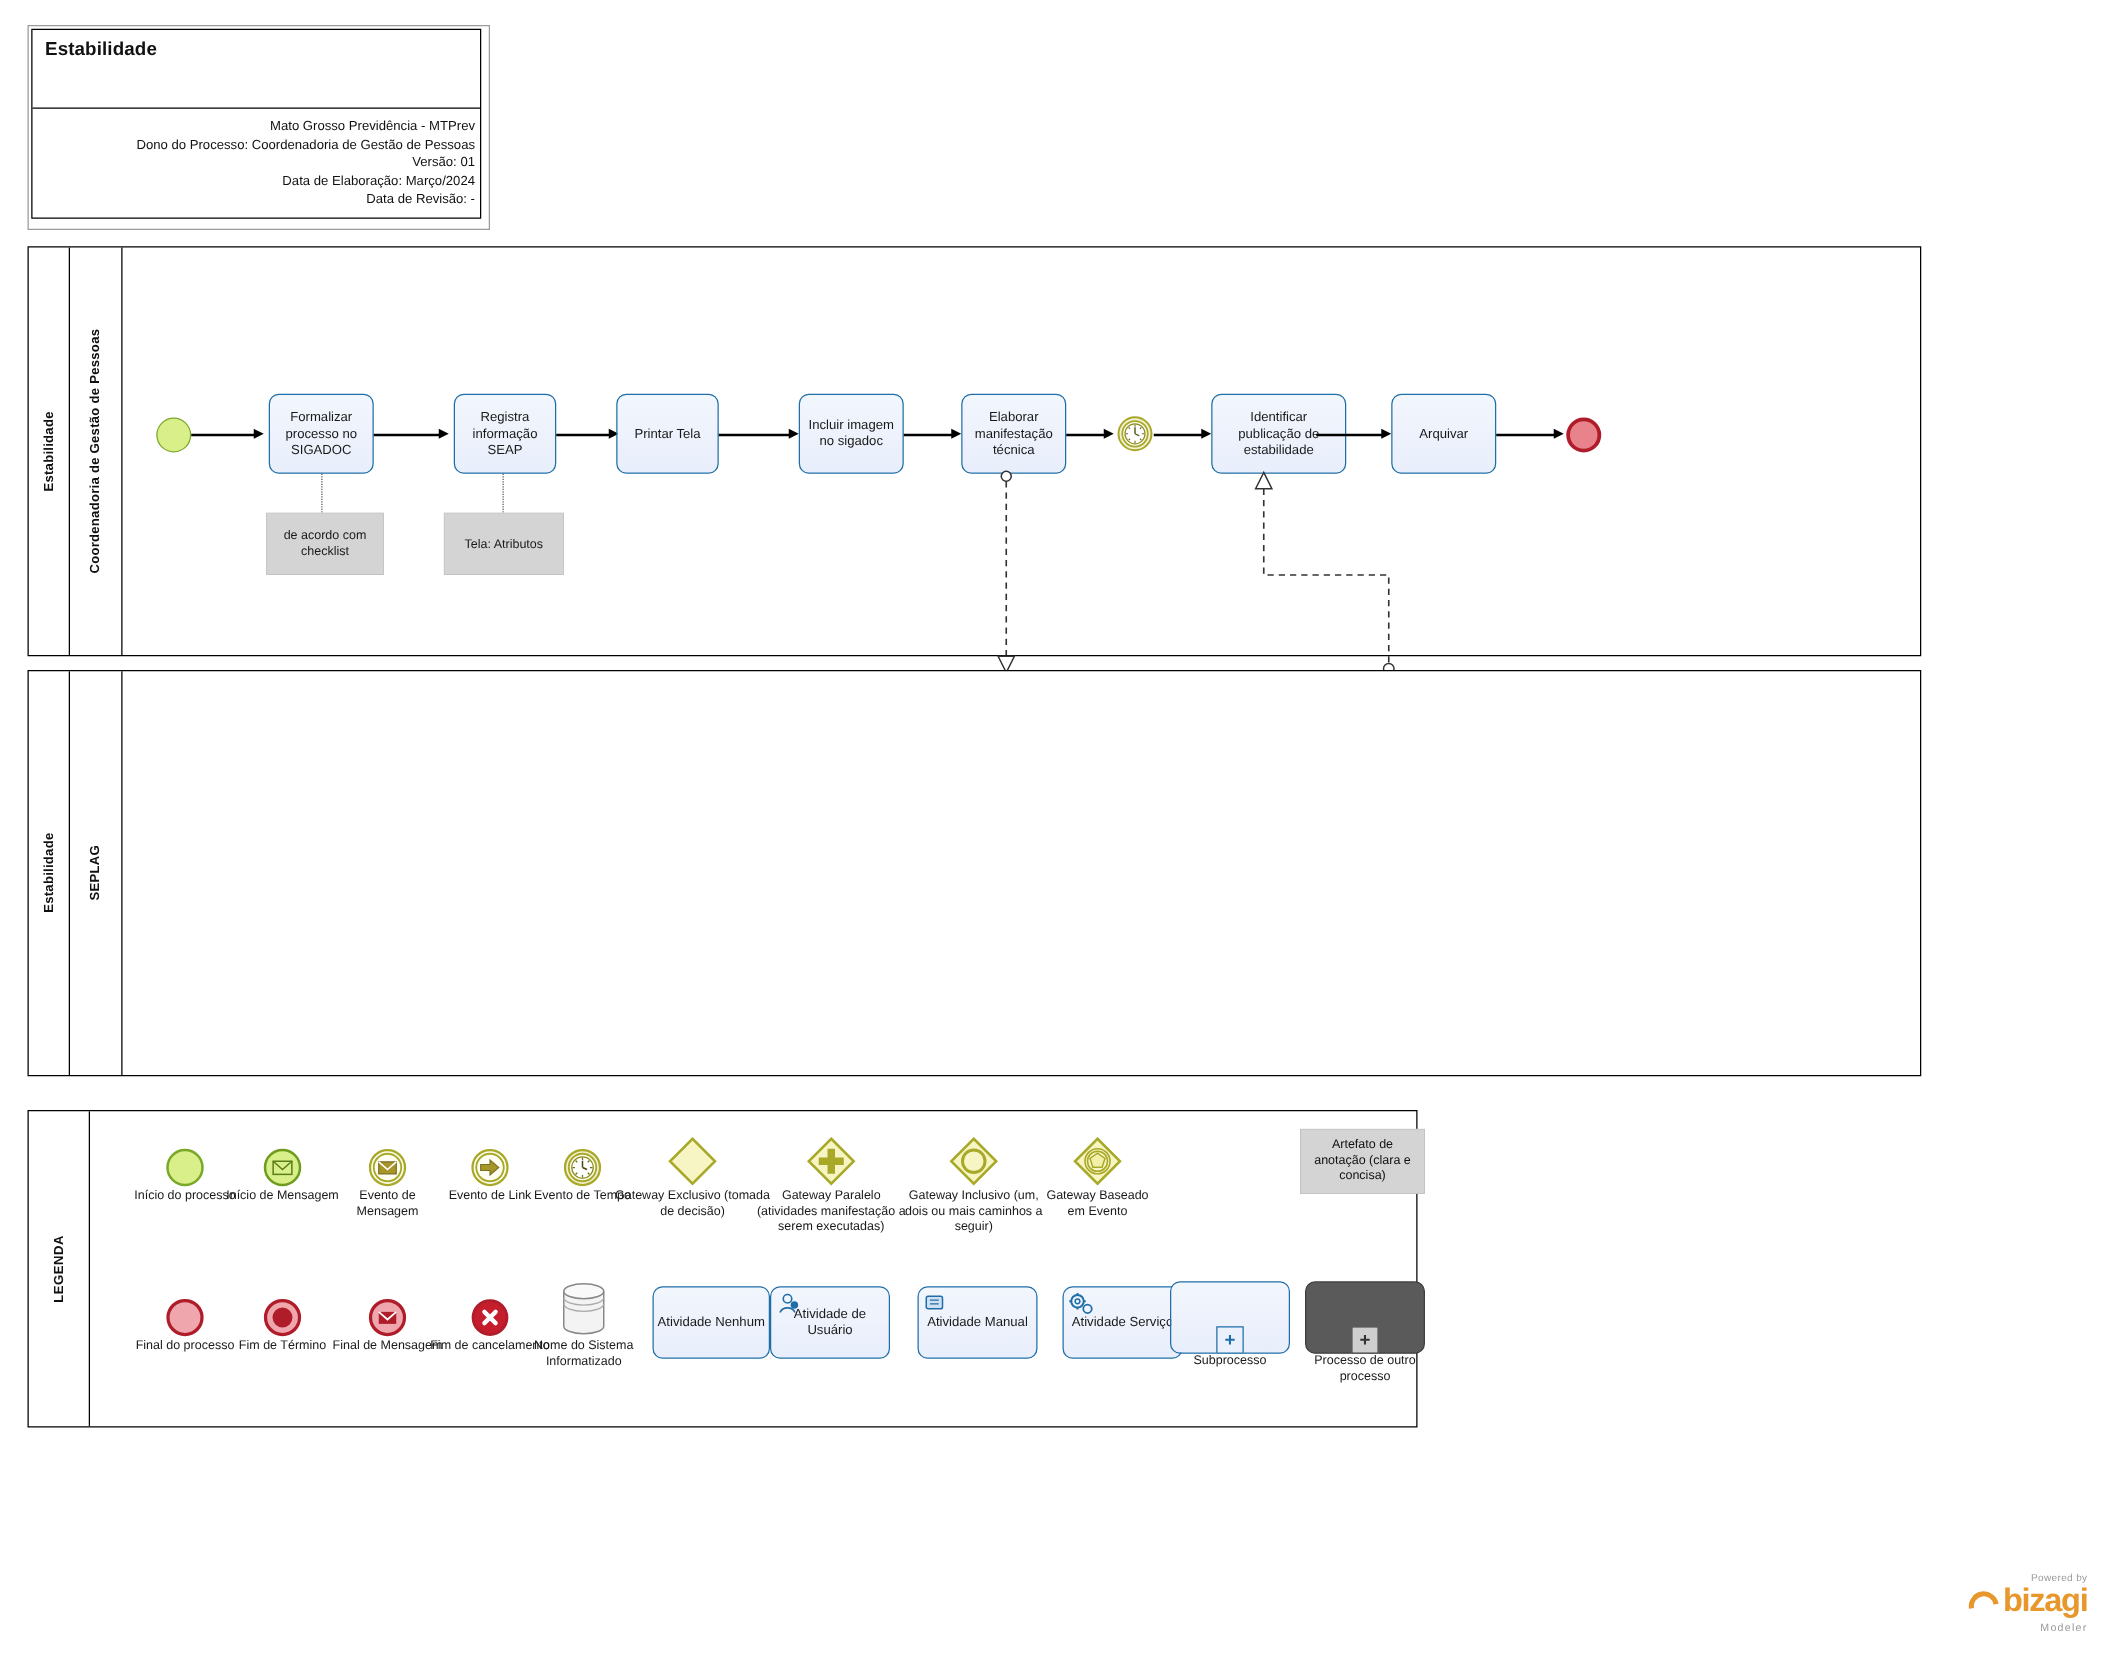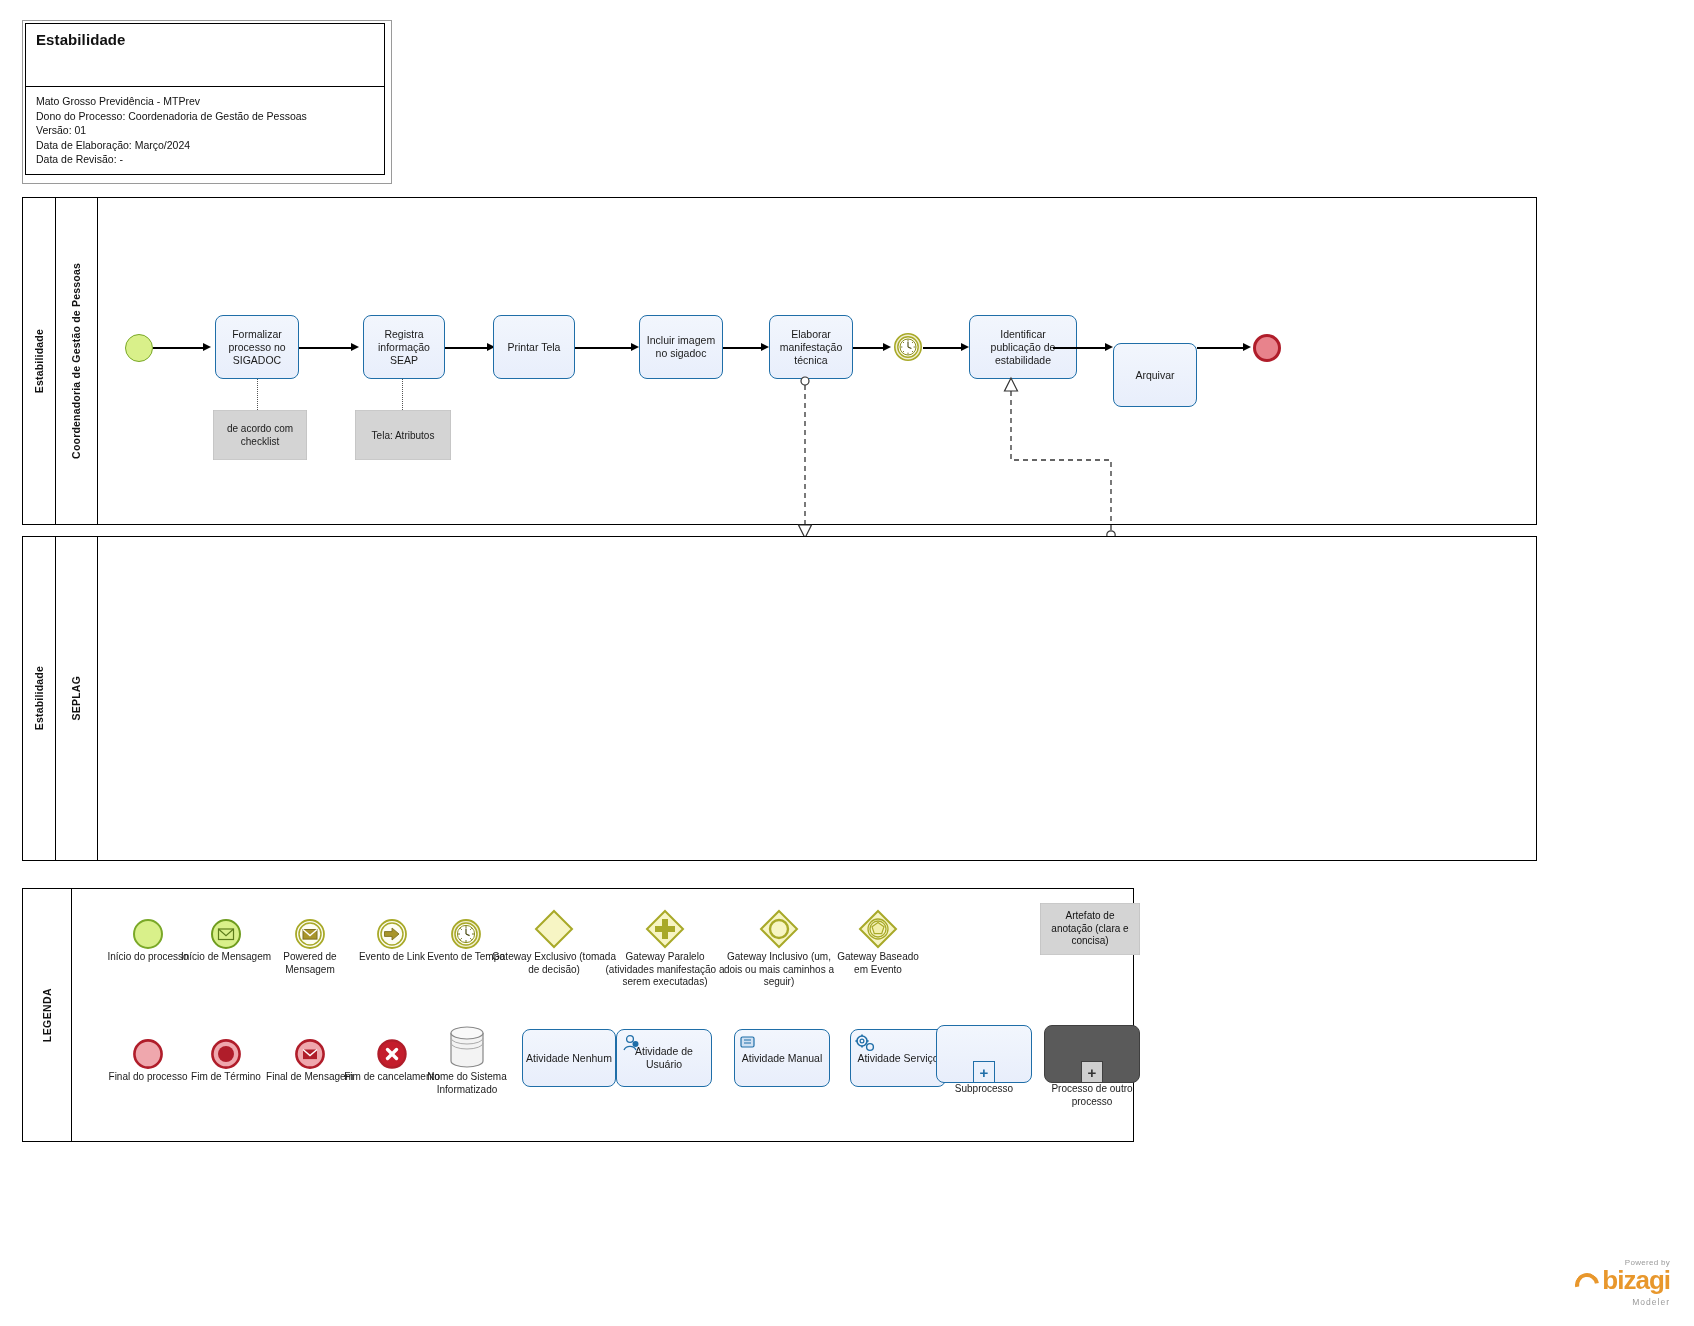--- a/index.html
+++ b/index.html
@@ -9,21 +9,21 @@
     color:#111;
     -webkit-font-smoothing:antialiased;
   }
   .abs{position:absolute;}
 
   
   #header-card{left:22px;top:20px;width:368px;height:162px;border:1px solid #9a9a9a;background:#fff;}
   #header-card .inner{position:absolute;left:2px;top:2px;right:6px;bottom:8px;border:1px solid #000;background:#fff;}
   #header-title-zone{position:absolute;left:0;top:0;right:0;height:62px;border-bottom:1px solid #000;}
   #header-title{position:absolute;left:10px;top:7px;font-size:15px;font-weight:bold;letter-spacing:.1px;}
-  #header-meta{position:absolute;left:10px;top:70px;right:4px;font-size:10.5px;line-height:14.6px;}
+  #header-meta{position:absolute;left:10px;top:70px;right:4px;font-size:10.5px;line-height:14.6px;text-align:right;}
   #header-meta div{white-space:nowrap;}
 
   
   .pool{border:1px solid #000;background:#fff;}
   #pool1{left:22px;top:197px;width:1513px;height:326px;}
   #pool2{left:22px;top:536px;width:1513px;height:323px;}
   .pool-title{position:absolute;left:0;top:0;width:32px;height:100%;border-right:1px solid #000;display:flex;align-items:center;justify-content:center;}
   .pool-title span{writing-mode:vertical-rl;transform:rotate(180deg);font-size:10.5px;font-weight:bold;letter-spacing:.2px;white-space:nowrap;}
   .lane-title{position:absolute;left:32px;top:0;width:42px;height:100%;border-right:1px solid #000;display:flex;align-items:center;justify-content:center;}
   .lane-title span{writing-mode:vertical-rl;transform:rotate(180deg);font-size:10.5px;font-weight:bold;letter-spacing:.2px;white-space:nowrap;}
@@ -147,21 +147,21 @@
       <line x1="15" y1="15" x2="15" y2="9.8" stroke="#4a4a12" stroke-width="1.1"></line>
       <line x1="15" y1="15" x2="18.4" y2="16.6" stroke="#4a4a12" stroke-width="1.1"></line>
     </svg>
 
     <div class="flowline" style="left:826px;top:149px;width:40px;"></div>
     <div class="arrowhead" style="left:864px;top:145px;"></div>
     <div class="task" style="left:872px;top:117px;width:108px;height:64px;">Identificar publicação de estabilidade</div>
 
     <div class="flowline" style="left:956px;top:149px;width:54px;"></div>
     <div class="arrowhead" style="left:1008px;top:145px;"></div>
-    <div class="task" style="left:1016px;top:117px;width:84px;height:64px;margin-top:28px;">Arquivar</div>
+    <div class="task" style="left:1016px;top:117px;width:84px;height:64px;">Arquivar</div>
 
     <div class="flowline" style="left:1100px;top:149px;width:48px;"></div>
     <div class="arrowhead" style="left:1146px;top:145px;"></div>
     <div class="end-ev" style="left:1156px;top:136px;"></div>
 
     <div class="dotline" style="left:160px;top:181px;height:31px;"></div>
     <div class="annot" style="left:116px;top:212px;width:94px;height:50px;">de acordo com checklist</div>
 
     <div class="dotline" style="left:305px;top:181px;height:31px;"></div>
     <div class="annot" style="left:258px;top:212px;width:96px;height:50px;">Tela: Atributos</div>
@@ -218,21 +218,21 @@
 
   <div class="leg-item" style="left:222px;top:18px;width:96px;">
     <div class="leg-ico" style="height:44px;">
       <svg width="34" height="34" viewBox="0 0 34 34">
         <circle cx="17" cy="17" r="14" fill="#fdfdf2" stroke="#a8a928" stroke-width="1.8"></circle>
         <circle cx="17" cy="17" r="11" fill="#fdfdf2" stroke="#a8a928" stroke-width="1.5"></circle>
         <rect x="10" y="12.5" width="14" height="9.6" fill="#a8952a" stroke="#7d7020" stroke-width="1"></rect>
         <polyline points="10,12.5 17,18.6 24,12.5" fill="none" stroke="#fff" stroke-width="1.3"></polyline>
       </svg>
     </div>
-    <div class="leg-cap">Powered de Mensagem</div>
+    <div class="leg-cap">Evento de Mensagem</div>
   </div>
 
   <div class="leg-item" style="left:308px;top:18px;width:88px;">
     <div class="leg-ico" style="height:44px;">
       <svg width="34" height="34" viewBox="0 0 34 34">
         <circle cx="17" cy="17" r="14" fill="#fdfdf2" stroke="#a8a928" stroke-width="1.8"></circle>
         <circle cx="17" cy="17" r="11" fill="#fdfdf2" stroke="#a8a928" stroke-width="1.5"></circle>
         <path d="M9.5,14.6 L17,14.6 L17,11 L24,17 L17,23 L17,19.4 L9.5,19.4 Z" fill="#a8952a" stroke="#7d7020" stroke-width="0.9"></path>
       </svg>
     </div>

